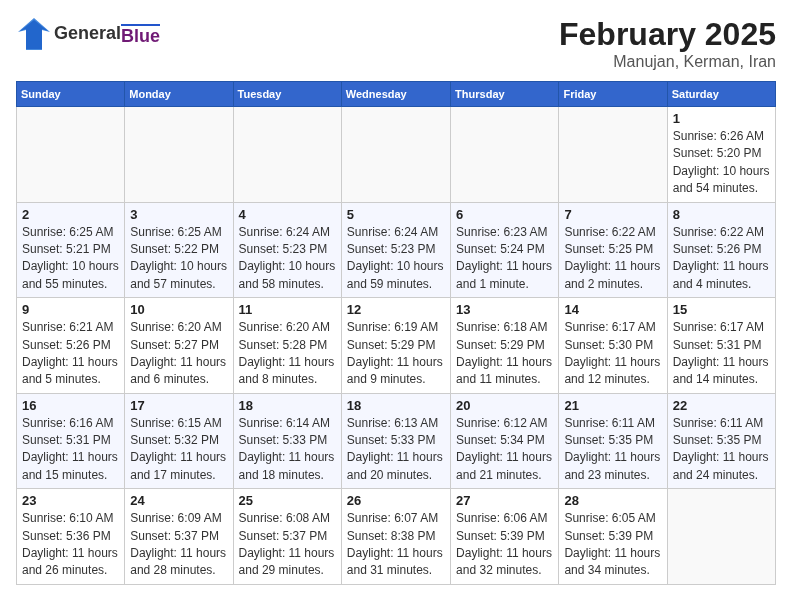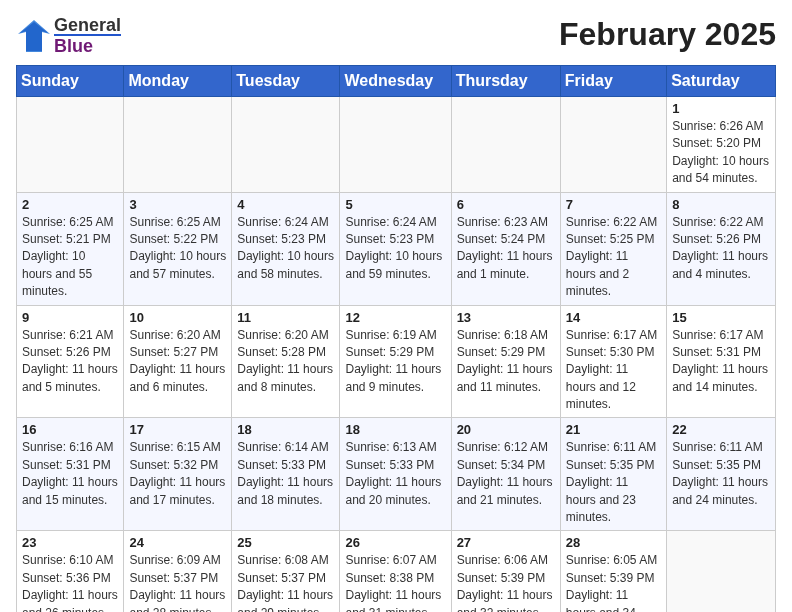--- a/index.html
+++ b/index.html
@@ -30,21 +30,21 @@
       color: #555;
     }
     .calendar {
       width: 100%;
       border-collapse: collapse;
       border: 1px solid #ccc;
     }
     .calendar th {
       background: #3366cc;
       color: #fff;
-      font-size: 16px;
+      font-size: 11px;
       font-weight: bold;
       padding: 6px 4px;
       text-align: left;
       border: 1px solid #2255aa;
     }
     .calendar td {
       vertical-align: top;
       border: 1px solid #ccc;
       padding: 4px 5px;
       width: 113px;
@@ -81,21 +81,20 @@
       position: relative;
       width: 36px;
       height: 36px;
     }
     .logo-icon svg {
       width: 36px;
       height: 36px;
     }
     .logo-label {
       display: flex;
-      flex-direction: column;
       line-height: 1;
     }
     .logo-label .gen {
       font-size: 18px;
       font-weight: bold;
       color: #333;
     }
     .logo-label .blu {
       font-size: 18px;
       font-weight: bold;
@@ -116,20 +115,21 @@
         <polygon points="18,4 32,15 26,13 26,33 10,33 10,13 4,15" fill="#2266cc"></polygon>
       </svg>
     </div>
     <div class="logo-label">
       <span class="gen">General</span>
       <span class="blu">Blue</span>
     </div>
   </div>
   <div class="title-block">
     <h1>February 2025</h1>
+    <h2>Manujan, Kerman, Iran</h2>
   </div>
 </div>
 
 <table class="calendar">
   <thead>
     <tr>
     <th>Sunday</th>
         <th>Monday</th>
         <th>Tuesday</th>
         <th>Wednesday</th>

